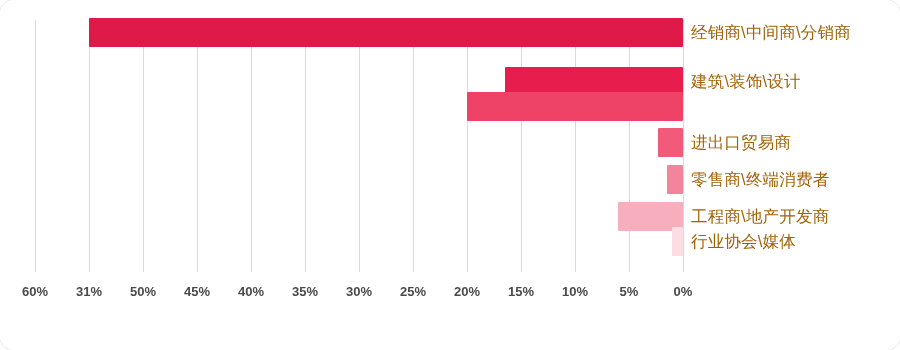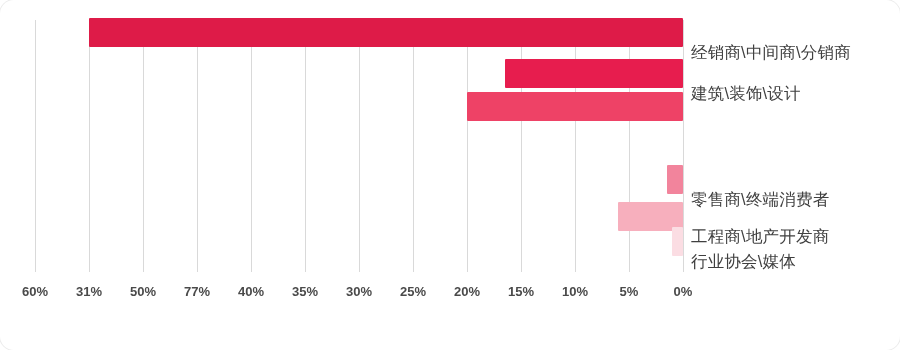--- a/index.html
+++ b/index.html
@@ -59,23 +59,22 @@
   }
 
   .bar-label {
     position: absolute;
     top: 3px;
     height: 29px;
     line-height: 29px;
     left: 691px;
     white-space: nowrap;
     font-size: 16.5px;
-    color: #404040;
+    color: #a16207;
     letter-spacing: 0.2px;
-    margin-top: 20px;
   }
 
   #x-axis {
     position: absolute;
     left: 0;
     top: 272px;
     width: 900px;
     height: 40px;
   }
   .tick-label {
@@ -108,46 +107,50 @@
         <div class="gridline" style="left: 575px;"></div>
         <div class="gridline" style="left: 629px;"></div>
         <div class="gridline" style="left: 683px;"></div>
       </div>
 
     <div id="bars">
         <div class="bar-row" style="top: 15px;">
           <div class="bar" title="经销商\中间商\分销商 55%" style="left: 89px; width: 594px; background: rgb(222, 27, 72);"></div>
           <div class="bar-label">经销商\中间商\分销商</div>
         </div>
-        <div class="bar-row" style="top: 56px; text-align: right;">
+        <div class="bar-row" style="top: 64px; text-align: right;">
           <div class="bar" title="建筑\装饰\设计 16.5%" style="left: 504.8px; width: 178.2px; background: rgb(231, 29, 78);"></div>
           <div class="bar-label">建筑\装饰\设计</div>
         </div>
         <div class="bar-row" style="top: 88.6px;">
           <div class="bar" title="生产制造商 20%" style="left: 467px; width: 216px; background: rgb(238, 66, 102);"></div>
+        </div>
+        <div class="bar-row" style="top: 125.4px;">
+          <div class="bar" title="进出口贸易商 2.3%" style="left: 658.16px; width: 24.84px; background: rgb(241, 90, 120);"></div>
+          <div class="bar-label">进出口贸易商</div>
         </div>
         <div class="bar-row" style="top: 162.2px;">
           <div class="bar" title="零售商\终端消费者 1.5%" style="left: 666.8px; width: 16.2px; background: rgb(242, 132, 156);"></div>
           <div class="bar-label">零售商\终端消费者</div>
         </div>
         <div class="bar-row" style="top: 199px;">
           <div class="bar" title="工程商\地产开发商 6%" style="left: 618.2px; width: 64.8px; background: rgb(247, 175, 189);"></div>
           <div class="bar-label">工程商\地产开发商</div>
         </div>
         <div class="bar-row" style="top: 224px;">
           <div class="bar" title="行业协会\媒体 1%" style="left: 672.2px; width: 10.8px; background: rgb(251, 221, 227);"></div>
           <div class="bar-label">行业协会\媒体</div>
         </div>
       </div>
 
     <div id="x-axis">
         <div class="tick-label" style="left: 35px;">60%</div>
         <div class="tick-label" style="left: 89px;">31%</div>
         <div class="tick-label" style="left: 143px;">50%</div>
-        <div class="tick-label" style="left: 197px;">77%</div>
+        <div class="tick-label" style="left: 197px;">45%</div>
         <div class="tick-label" style="left: 251px;">40%</div>
         <div class="tick-label" style="left: 305px;">35%</div>
         <div class="tick-label" style="left: 359px;">30%</div>
         <div class="tick-label" style="left: 413px;">25%</div>
         <div class="tick-label" style="left: 467px;">20%</div>
         <div class="tick-label" style="left: 521px;">15%</div>
         <div class="tick-label" style="left: 575px; text-align: center;">10%</div>
         <div class="tick-label" style="left: 629px;">5%</div>
         <div class="tick-label" style="left: 683px;">0%</div>
       </div>

